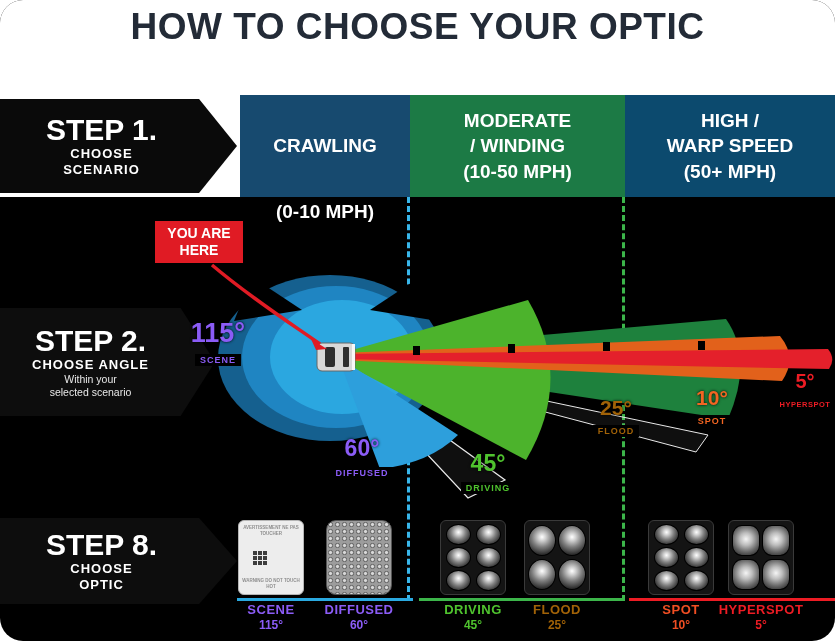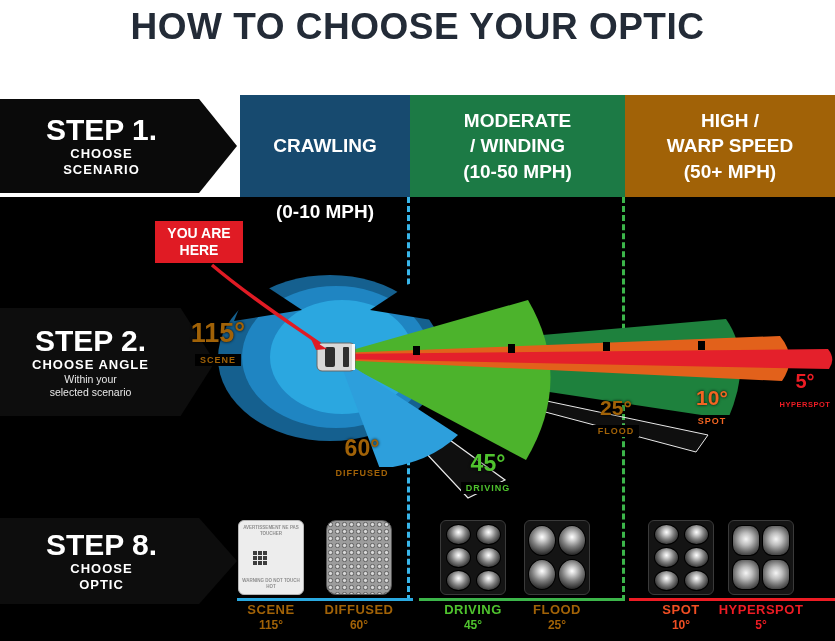--- a/index.html
+++ b/index.html
@@ -1,17 +1,17 @@
 <!DOCTYPE html>
 <html><head>
 <meta charset="utf-8">
 <style>
   * { margin:0; padding:0; box-sizing:border-box; }
   body { background:#fff; font-family:"Liberation Sans", sans-serif; }
-  .stage { position:relative; width:835px; height:641px; background:#000; overflow:hidden; }
+  .stage { position:relative; width:835px; height:641px; background:#000; overflow:hidden;border-radius:23px; }
 
   
   .top-band { position:absolute; left:0; top:0; width:835px; height:197px; background:#ffffff; }
   .main-title { position:absolute; left:0; top:6px; width:100%; text-align:center;
     font-size:37px; font-weight:800; letter-spacing:0.5px; color:#232b37; }
 
   
   .step-arrow { position:absolute; color:#fff; display:flex; flex-direction:column;
     justify-content:center; align-items:center; text-align:center; padding-right:34px;
     clip-path:polygon(0 0, 84% 0, 100% 50%, 84% 100%, 0 100%); }
@@ -21,21 +21,21 @@
   .step-big { font-size:30px; font-weight:800; line-height:1.05; }
   .step-sub { font-size:13px; font-weight:700; letter-spacing:1px; line-height:1.25; }
   .step-note { font-size:10.5px; font-weight:400; line-height:1.25; color:#e8e8e8; }
 
   
   .block { position:absolute; top:95px; height:102px; color:#fff; display:flex;
     flex-direction:column; justify-content:center; align-items:center;
     font-weight:800; font-size:19px; line-height:1.35; text-align:center; }
   .block-blue { left:240px; width:170px; background:#174a6f;gap:40px; }
   .block-green { left:410px; width:215px; background:#1c7a45; }
-  .block-red { left:625px; width:210px; background:#a16207; }
+  .block-red { left:625px; width:210px; background:#0c4a6e; }
 
   
   .sep { position:absolute; top:197px; height:404px; width:0; }
   .sep1 { left:407px; border-left:3px dashed #38b6ea; }
   .sep2 { left:622px; border-left:3px dashed #3cb54a; }
 
   
   .yah { position:absolute; left:155px; top:221px; width:88px; height:42px; background:#e01b24;
     color:#fff; font-weight:800; font-size:14px; line-height:1.25; display:flex;
     flex-direction:column; justify-content:center; align-items:center; text-align:center; }
@@ -48,21 +48,21 @@
   .bangle { display:block; font-weight:800; text-shadow:0 0 3px #000; }
   .bname { display:inline-block; background:#000; padding:1px 5px; font-size:9px;
     font-weight:800; letter-spacing:1px; }
   .b115 { left:178px; top:318px; } .b115 .bangle { font-size:27px; }
   .b60  { left:322px; top:435px; } .b60 .bangle { font-size:23px; }
   .b45  { left:448px; top:450px; } .b45 .bangle { font-size:23px; }
   .b25  { left:576px; top:396px; } .b25 .bangle { font-size:21px; }
   .b10  { left:672px; top:386px; } .b10 .bangle { font-size:21px; }
   .b5   { left:765px; top:370px; } .b5 .bangle { font-size:20px; } .b5 .bname { font-size:7.5px; letter-spacing:0.5px; }
 
-  .c-blue { color:#a16207; } .c-gbright { color:#4fc32e; } .c-green { color:#a16207; }
+  .c-blue { color:#8b5cf6; } .c-gbright { color:#4fc32e; } .c-green { color:#a16207; }
   .c-orange { color:#f26522; } .c-red { color:#ed1c24; } .c-redorange { color:#f04e23; }
 
   
   .photo { position:absolute; top:520px; width:66px; height:75px; border-radius:6px;
     overflow:hidden; border:1px solid #3a3a3a; }
   .p1 { left:238px; } .p2 { left:326px; } .p3 { left:440px; }
   .p4 { left:524px; } .p5 { left:648px; } .p6 { left:728px; }
 
   .scene { background:#ededed; border:1px solid #b5b5b5; display:flex; flex-direction:column;
     justify-content:space-between; align-items:center; padding:4px 2px; }

